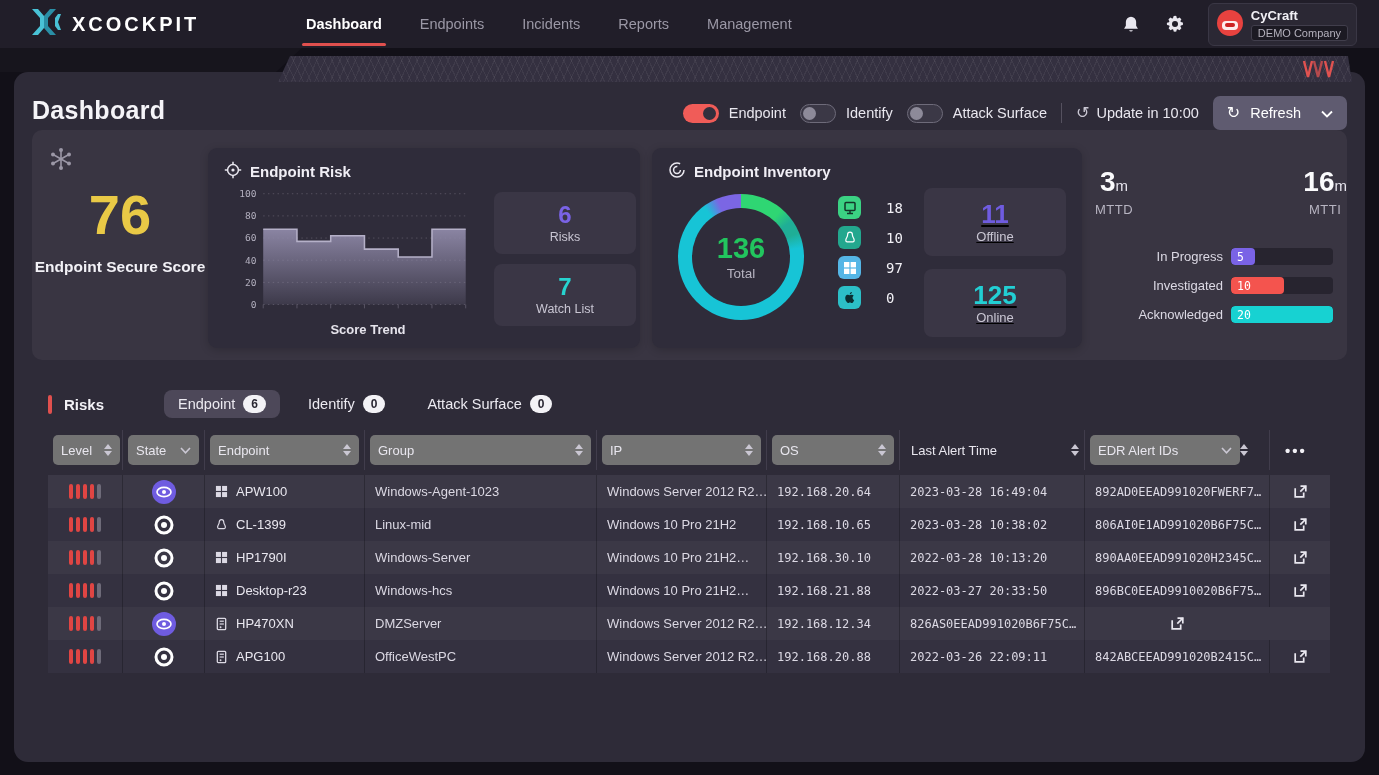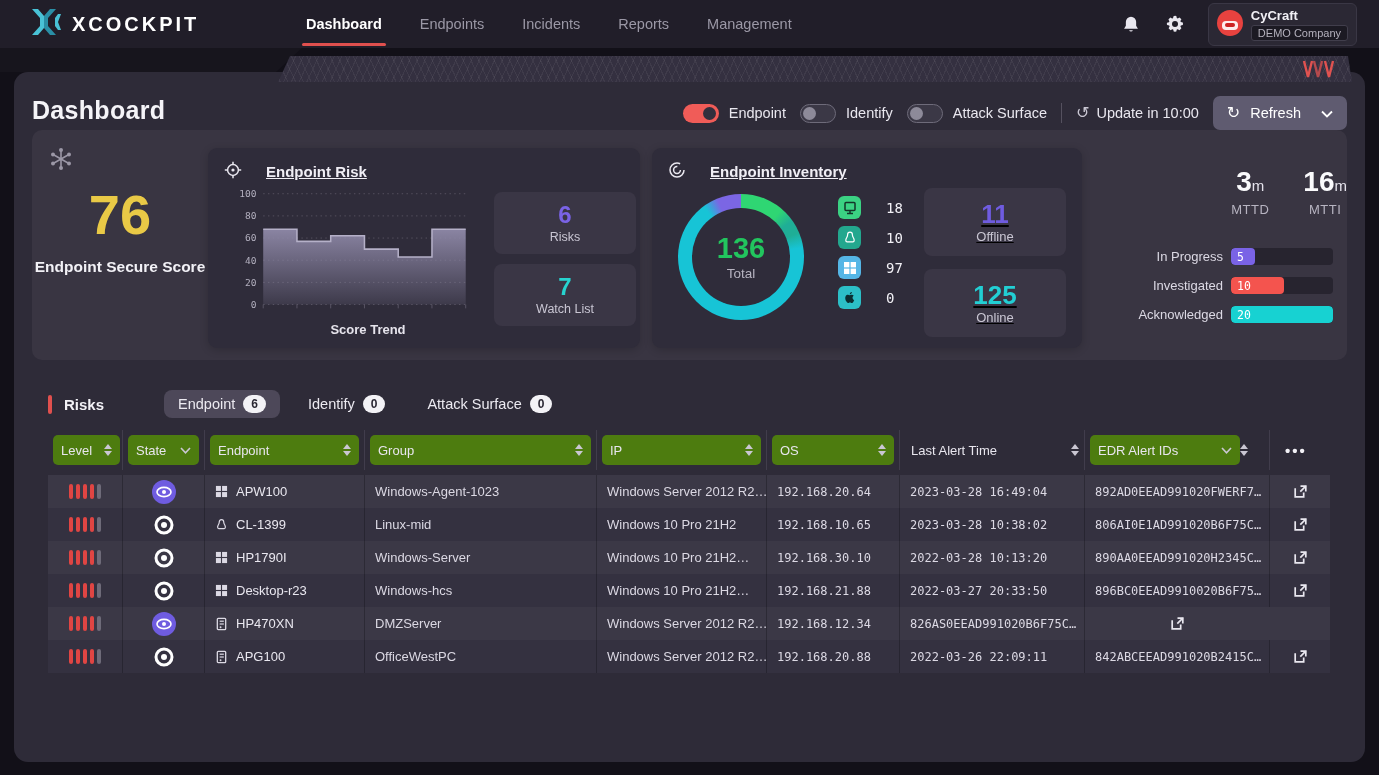--- a/index.html
+++ b/index.html
@@ -56,21 +56,21 @@
   .refresh-chevron { margin-left:10px; }
 
   
   .strip { position:absolute; left:18px; top:58px; width:1315px; height:230px; background:#393542; border-radius:10px; }
   .score-block { position:absolute; left:0; top:0; width:176px; height:230px; }
   .score-icon { position:absolute; left:16px; top:16px; }
   .score-value { position:absolute; left:0; top:52px; width:176px; text-align:center; color:#e9c946; font-size:56px; font-weight:bold; }
   .score-label { position:absolute; left:0; top:126px; width:176px; text-align:center; color:#f2f1f6; font-size:15.5px; font-weight:bold; line-height:1.45; }
 
   .card { position:absolute; top:18px; height:200px; background:#2f2c3a; border-radius:9px; box-shadow:0 2px 8px rgba(0,0,0,.18); }
-  .card-head { display:flex; align-items:center; gap:24px; padding:13px 16px 0 16px; color:#f0eef5; font-size:15px; font-weight:bold;text-decoration:underline; }
+  .card-head { display:flex; align-items:center; gap:8px; padding:13px 16px 0 16px; color:#f0eef5; font-size:15px; font-weight:bold; }
 
   .risk-card { left:176px; width:432px; }
   .risk-body { display:flex; padding:6px 14px 0 14px; }
   .chart-wrap { width:262px; }
   .score-trend-label { text-align:center; color:#e6e4ec; font-size:13px; font-weight:bold; margin-top:2px; padding-left:30px; }
   .risk-stats { margin-left:10px; display:flex; flex-direction:column; gap:10px; padding-top:4px; }
   .stat-box { width:142px; height:62px; background:#3a3645; border-radius:8px; display:flex; flex-direction:column; align-items:center; justify-content:center; }
   .stat-value { font-size:24px; font-weight:bold; line-height:1.1; }
   .stat-label { color:#c9c6d3; font-size:12.5px; margin-top:1px; }
 
@@ -83,21 +83,21 @@
   .inv-legend { position:absolute; left:186px; top:48px; display:flex; flex-direction:column; gap:7px; }
   .legend-row { display:flex; align-items:center; gap:25px; height:23px; }
   .legend-icon { width:23px; height:23px; border-radius:6px; display:flex; align-items:center; justify-content:center; flex:none; }
   .legend-value { color:#f2f1f6; font-size:14px; font-family:"DejaVu Sans Mono", monospace; }
   .inv-stats { position:absolute; right:16px; top:40px; display:flex; flex-direction:column; gap:13px;text-decoration:underline; }
   .inv-stats .stat-box { width:142px; height:68px; }
   .inv-stats .stat-value { font-size:26px; }
   .inv-stats .stat-label { font-size:13px; }
 
   .metrics { position:absolute; left:1063px; top:0; width:252px; height:230px; }
-  .kpis { position:absolute; top:36px; left:0; width:100%; display:flex; justify-content:flex-end; gap:34px; }
+  .kpis { position:absolute; top:36px; left:0; width:100%; display:flex; justify-content:space-between; gap:34px; }
   .kpi { text-align:center; }
   .kpi-value { color:#fafafc; font-size:28px; font-weight:bold; }
   .kpi-unit { font-size:15px; font-weight:normal; color:#e5e3ec; }
   .kpi-label { color:#b7b4c1; font-size:13px; margin-top:4px; letter-spacing:.5px; }
   .bars { position:absolute; top:118px; left:0; right:14px; display:flex; flex-direction:column; gap:12px; }
   .bar-row { display:flex; align-items:center; gap:8px; }
   .bar-label { width:128px; text-align:right; color:#dcd9e4; font-size:13px; flex:none; }
   .bar-track { width:106px; height:17px; background:#27242f; border-radius:4px; overflow:hidden; }
   .bar-fill { height:100%; border-radius:4px; color:#fff; font-size:11.5px; font-family:"DejaVu Sans Mono", monospace;
               display:flex; align-items:center; padding-left:6px; }
@@ -110,21 +110,21 @@
   .tab { display:flex; align-items:center; gap:8px; color:#eceaf1; font-size:14.5px; padding:5px 14px; border-radius:8px; cursor:pointer; }
   .tab.active { background:#4d4859; }
   .tab-badge { background:#f3f2f6; color:#2a2733; font-size:12px; font-weight:bold; border-radius:10px; padding:1px 8px; line-height:16px; }
 
   
   .tbl { position:absolute; left:34px; top:358px; width:1282px; }
   .tbl-grid { display:grid; grid-template-columns:75px 82px 160px 232px 170px 133px 185px 185px 60px; }
   .tbl-header { height:40px; align-items:center; }
   .th { height:40px; display:flex; align-items:center; padding:0 5px; border-right:1px solid #413d4c; }
   .th:last-child { border-right:none; }
-  .th-box { background:#4d7c0f; border-radius:5px; height:30px; flex:1; display:flex; align-items:center;
+  .th-box { background:#737373; border-radius:5px; height:30px; flex:1; display:flex; align-items:center;
             padding:0 8px; color:#e8e6ee; font-size:13px; gap:6px; cursor:pointer; }
   .th-plain { color:#e8e6ee; font-size:13px; display:flex; align-items:center; gap:8px; padding-left:6px; flex:1; }
   .spacer { flex:1; }
   .sort-icon { display:flex; flex-direction:column; gap:2px; align-items:center; }
   .sort-icon i { width:0; height:0; border-left:4px solid transparent; border-right:4px solid transparent; display:block; }
   .sort-icon .up { border-bottom:5px solid #cac7d3; }
   .sort-icon .down { border-top:5px solid #cac7d3; }
   .dots { color:#f2f1f6; font-size:15px; letter-spacing:2px; padding-left:10px; font-weight:bold; }
 
   .tbl-rows { margin-top:5px; }

